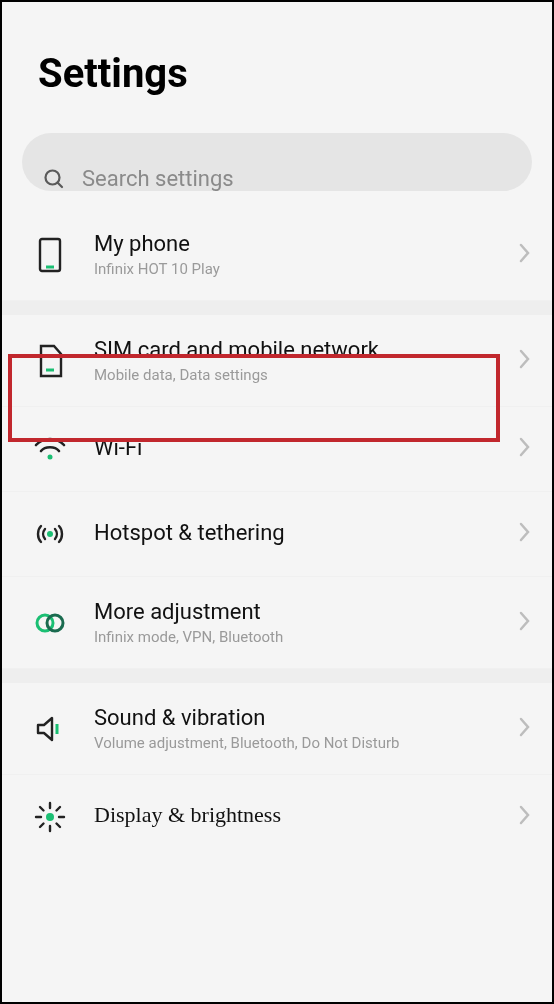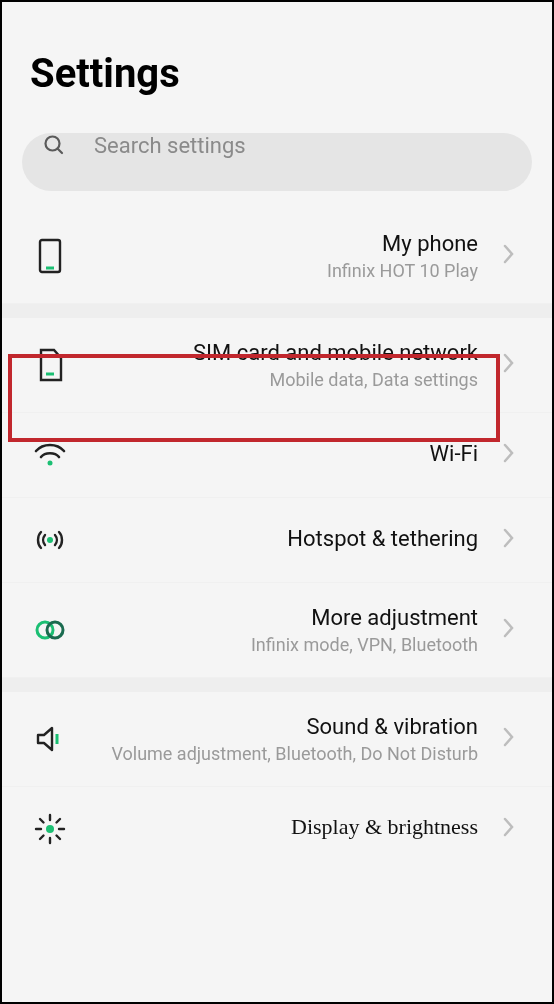--- a/index.html
+++ b/index.html
@@ -9,52 +9,51 @@
   background: #f5f5f5;
   font-family: -apple-system, BlinkMacSystemFont, "Segoe UI", Roboto, sans-serif;
   border: 2px solid #000;
   overflow: hidden;
   position: relative;
 }
 .title {
   font-size: 40px;
   font-weight: 700;
   color: #000;
-  padding: 48px 28px 24px 28px;
+  padding: 48px 28px 24px 36px;
 }
 .search-bar {
   margin: 12px 20px 18px 20px;
   background: #e5e5e5;
   border-radius: 30px;
   height: 58px;
   display: flex;
-  align-items: flex-start;
+  align-items: flex-end;
   padding: 0 20px;
-  gap: 28px;
+  gap: 16px;
 }
 .search-icon svg { display: block; }
 .search-placeholder {
   color: #8a8a8a;
   font-size: 22px;
 }
 .group-sep {
   height: 14px;
   background: #eeeeee;
 }
 .list {
   background: #f5f5f5;
 }
 .item {
   display: flex;
   align-items: center;
-  padding: 22px 36px 22px 28px;
+  padding: 22px 20px 22px 28px;
   gap: 24px;
   position: relative;
   border-bottom: 1px solid #f0f0f0;
-  text-align: right;
 }
 .item:last-child { border-bottom: none; font-family: Liberation Serif, serif; }
 .icon-slot {
   width: 40px;
   height: 40px;
   display: flex;
   align-items: center;
   justify-content: center;
   flex-shrink: 0;
 }
@@ -62,21 +61,21 @@
   flex: 1;
   min-width: 0;
 }
 .item-title {
   font-size: 22px;
   color: #111;
   font-weight: 400;
   margin-bottom: 4px;
 }
 .item-sub {
-  font-size: 18px;
+  font-size: 15px;
   color: #9a9a9a;
 }
 .chevron {
   flex-shrink: 0;
   color: #bdbdbd;
 }
 .highlight {
   position: absolute;
   left: 6px;
   top: 352px;

